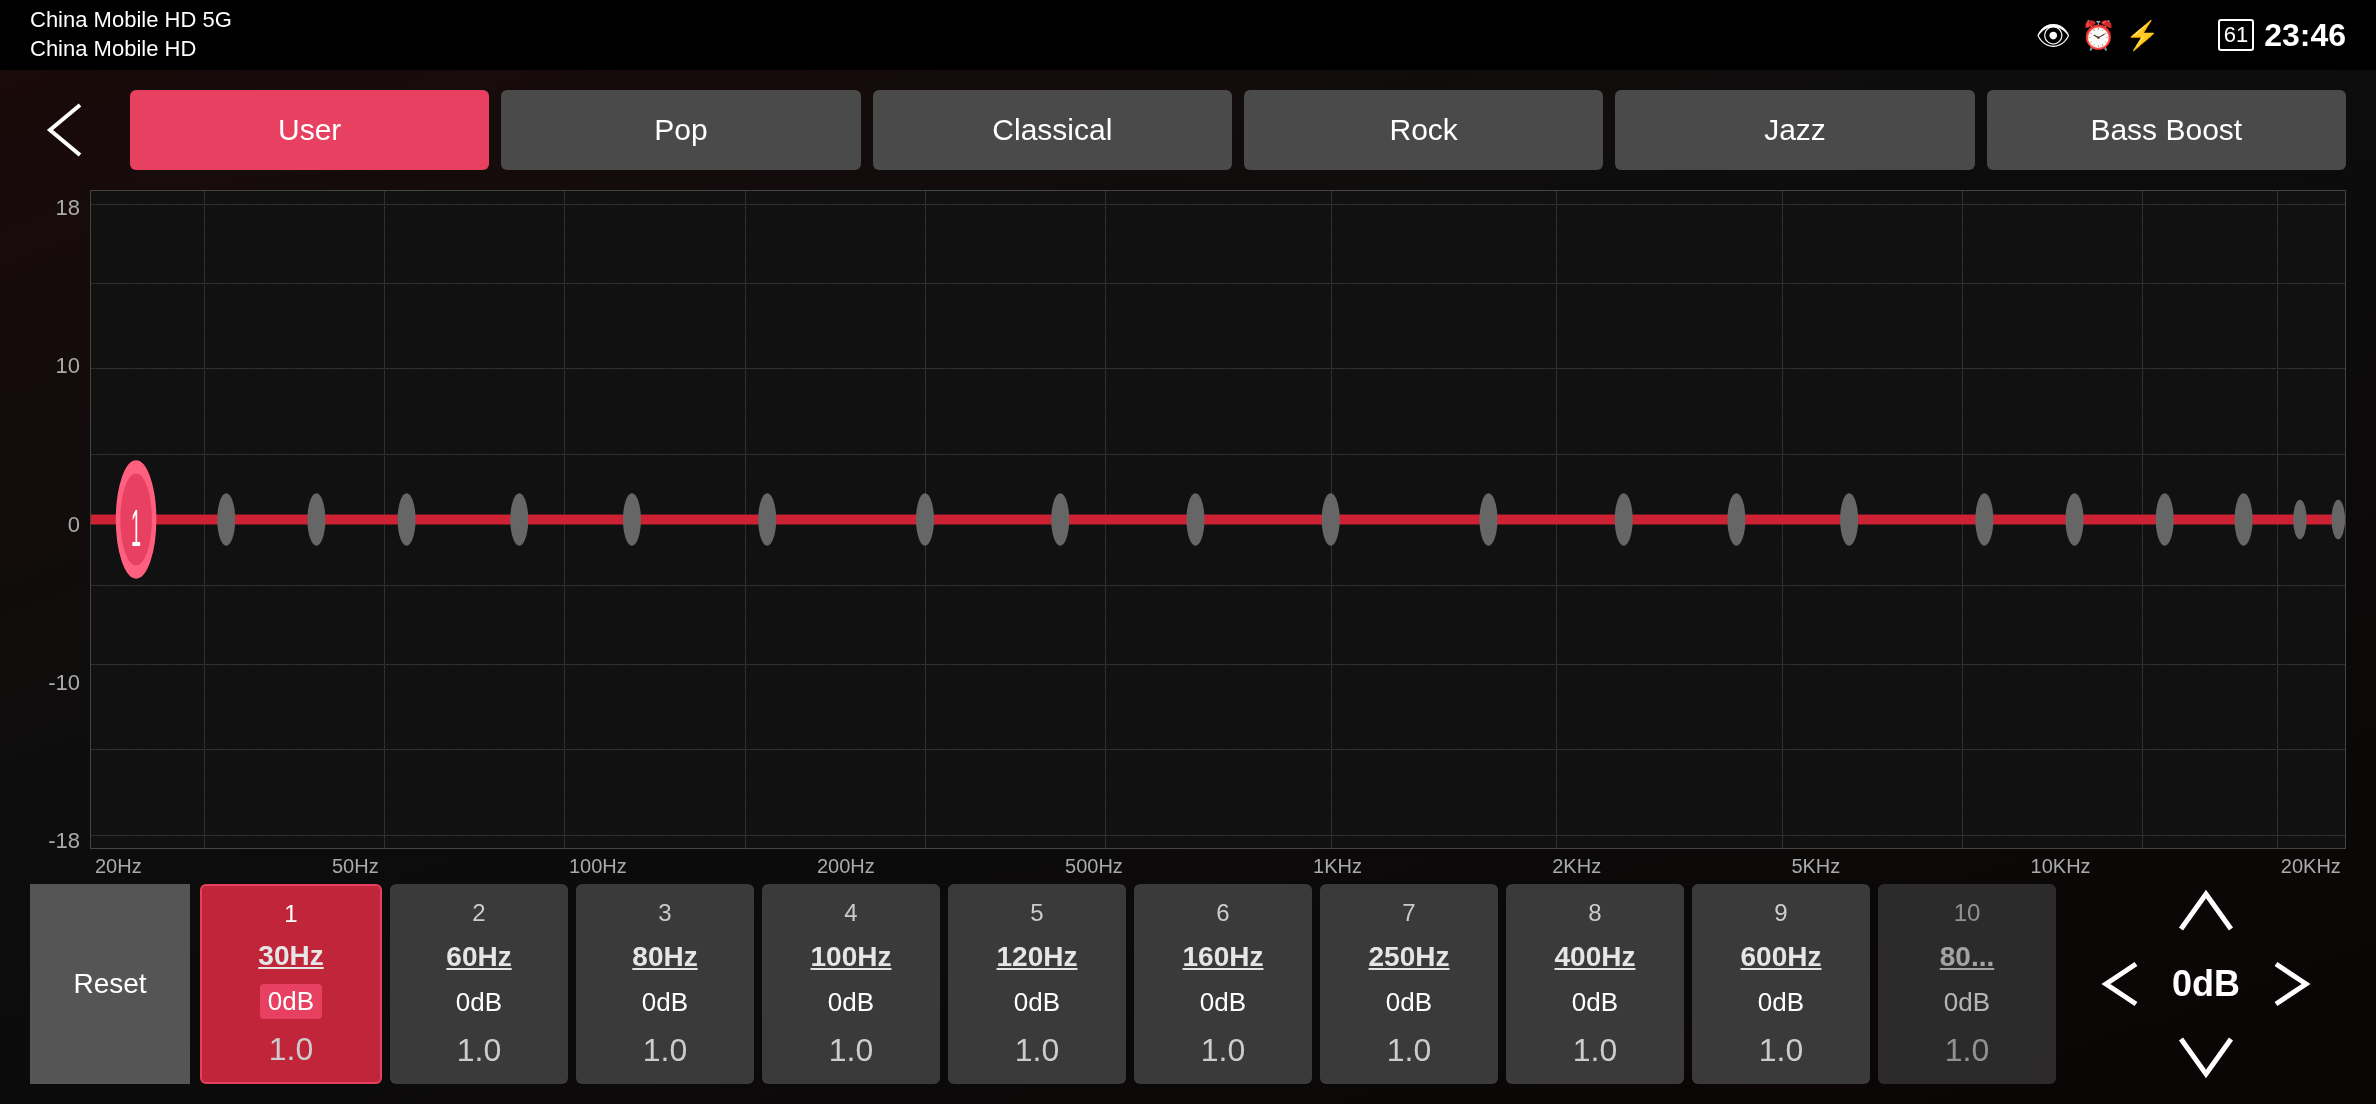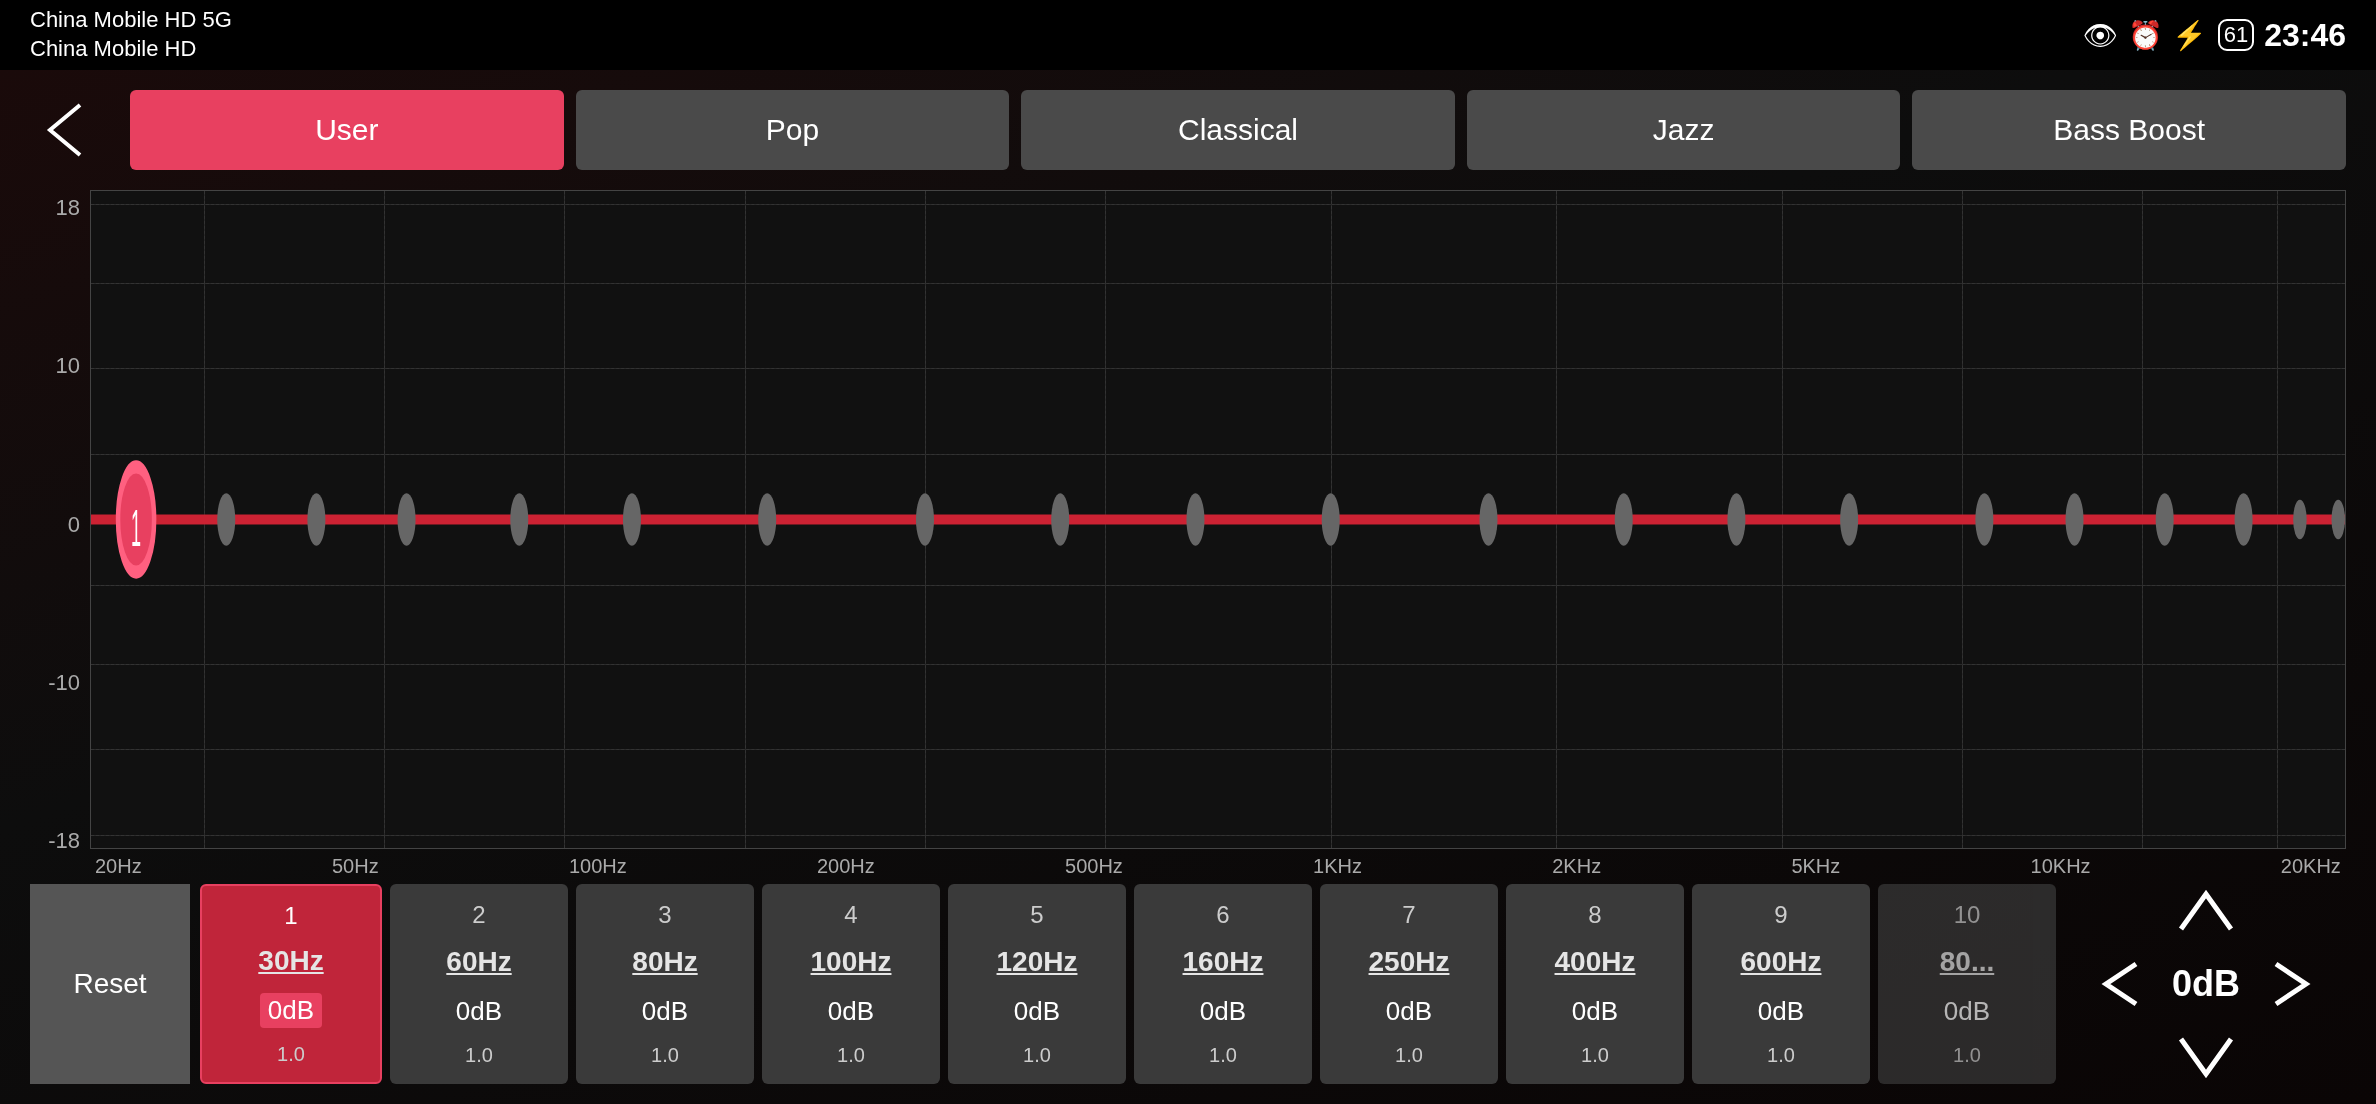--- a/index.html
+++ b/index.html
@@ -37,23 +37,24 @@
       font-size: 28px;
       color: #fff;
     }
     .status-right .time {
       font-size: 32px;
       font-weight: bold;
     }
     .battery-box {
       display: inline-block;
       border: 2px solid #fff;
-      border-radius: 9px;
+      border-radius: 3px;
       padding: 1px 4px;
       font-size: 22px;
+      margin-left: 47px;
     }
 
     
     .main {
       width: 100%;
       height: calc(1104px - 70px);
       background: linear-gradient(160deg, #1a0a0a 0%, #0d0d0d 40%, #0a0505 100%);
       display: flex;
       flex-direction: column;
       padding: 20px 30px 20px 30px;
@@ -215,21 +216,21 @@
     .band-db {
       font-size: 26px;
       color: #fff;
     }
     .band-item.active .band-db {
       background: #e84060;
       border-radius: 4px;
       padding: 2px 8px;
     }
     .band-q {
-      font-size: 20px;
+      font-size: 32px;
       color: #ccc;
     }
 
     
     .right-controls {
       width: 280px;
       display: flex;
       flex-direction: column;
       align-items: center;
       justify-content: center;
@@ -306,20 +307,21 @@
   <div class="top-bar">
     <div class="back-btn">
       <svg viewBox="0 0 60 60">
         <polyline points="40,5 10,30 40,55"></polyline>
       </svg>
     </div>
     <div class="preset-tabs">
       <button class="preset-tab active">User</button>
       <button class="preset-tab">Pop</button>
       <button class="preset-tab">Classical</button>
+      <button class="preset-tab">Rock</button>
       <button class="preset-tab">Jazz</button>
       <button class="preset-tab">Bass Boost</button>
     </div>
   </div>
 
   <div class="eq-chart-container">
     <div class="y-axis">
       <span>18</span>
       <span>10</span>
       <span>0</span>

